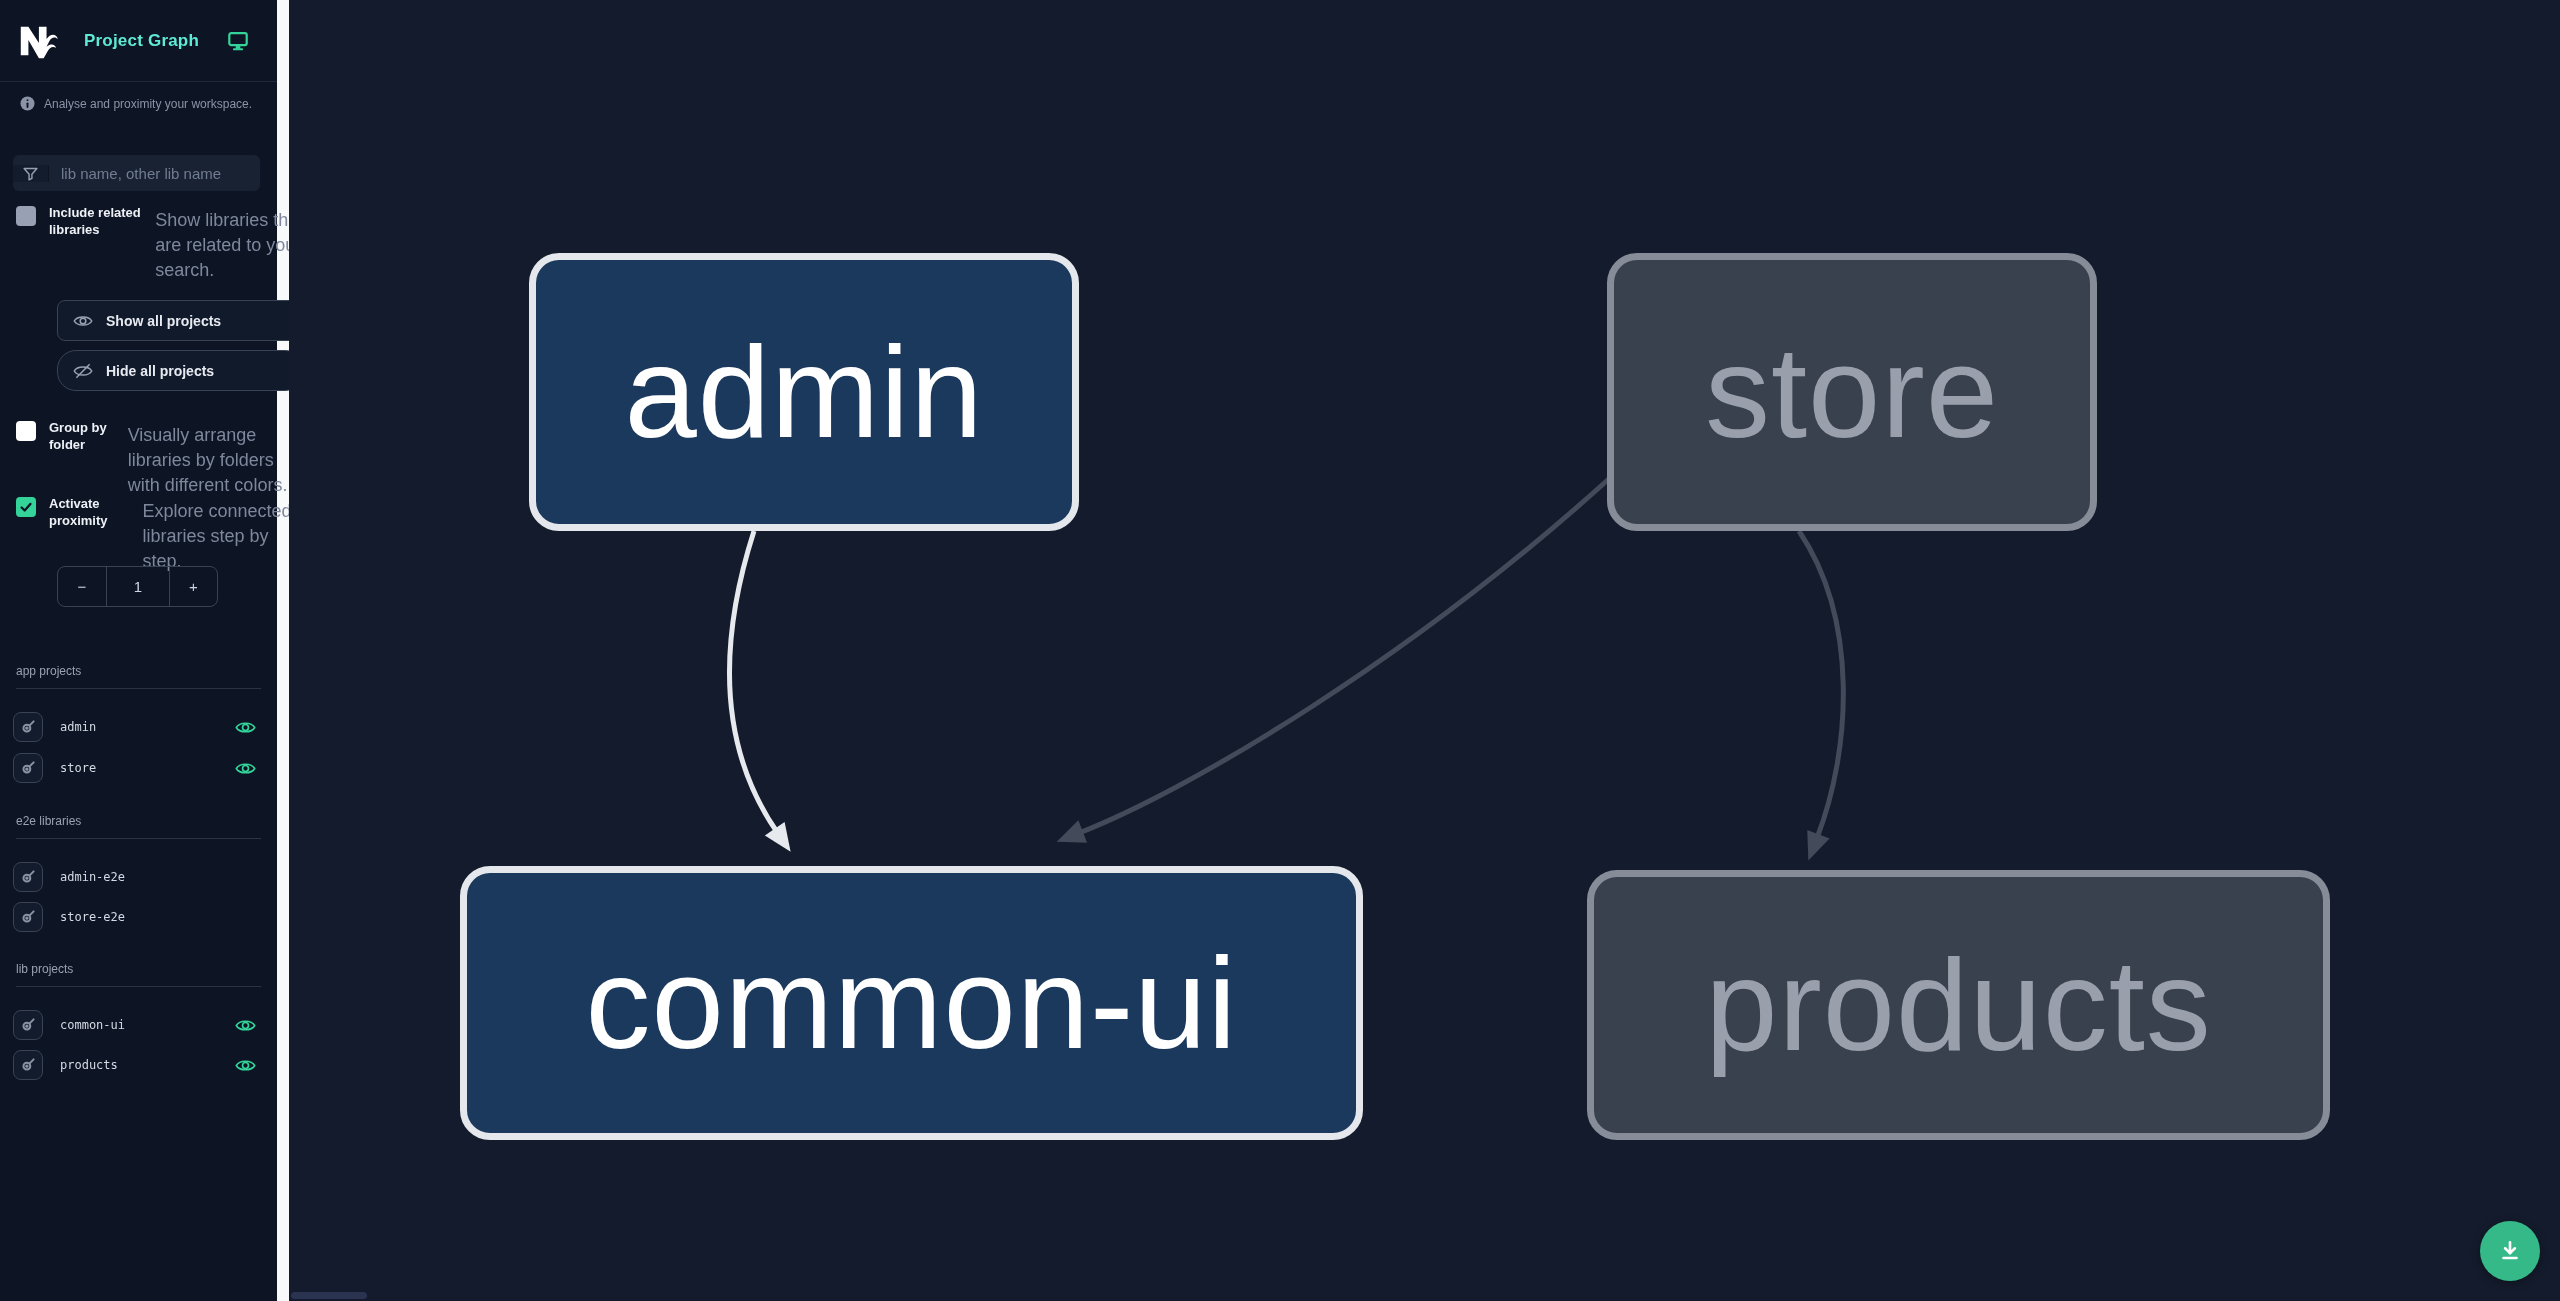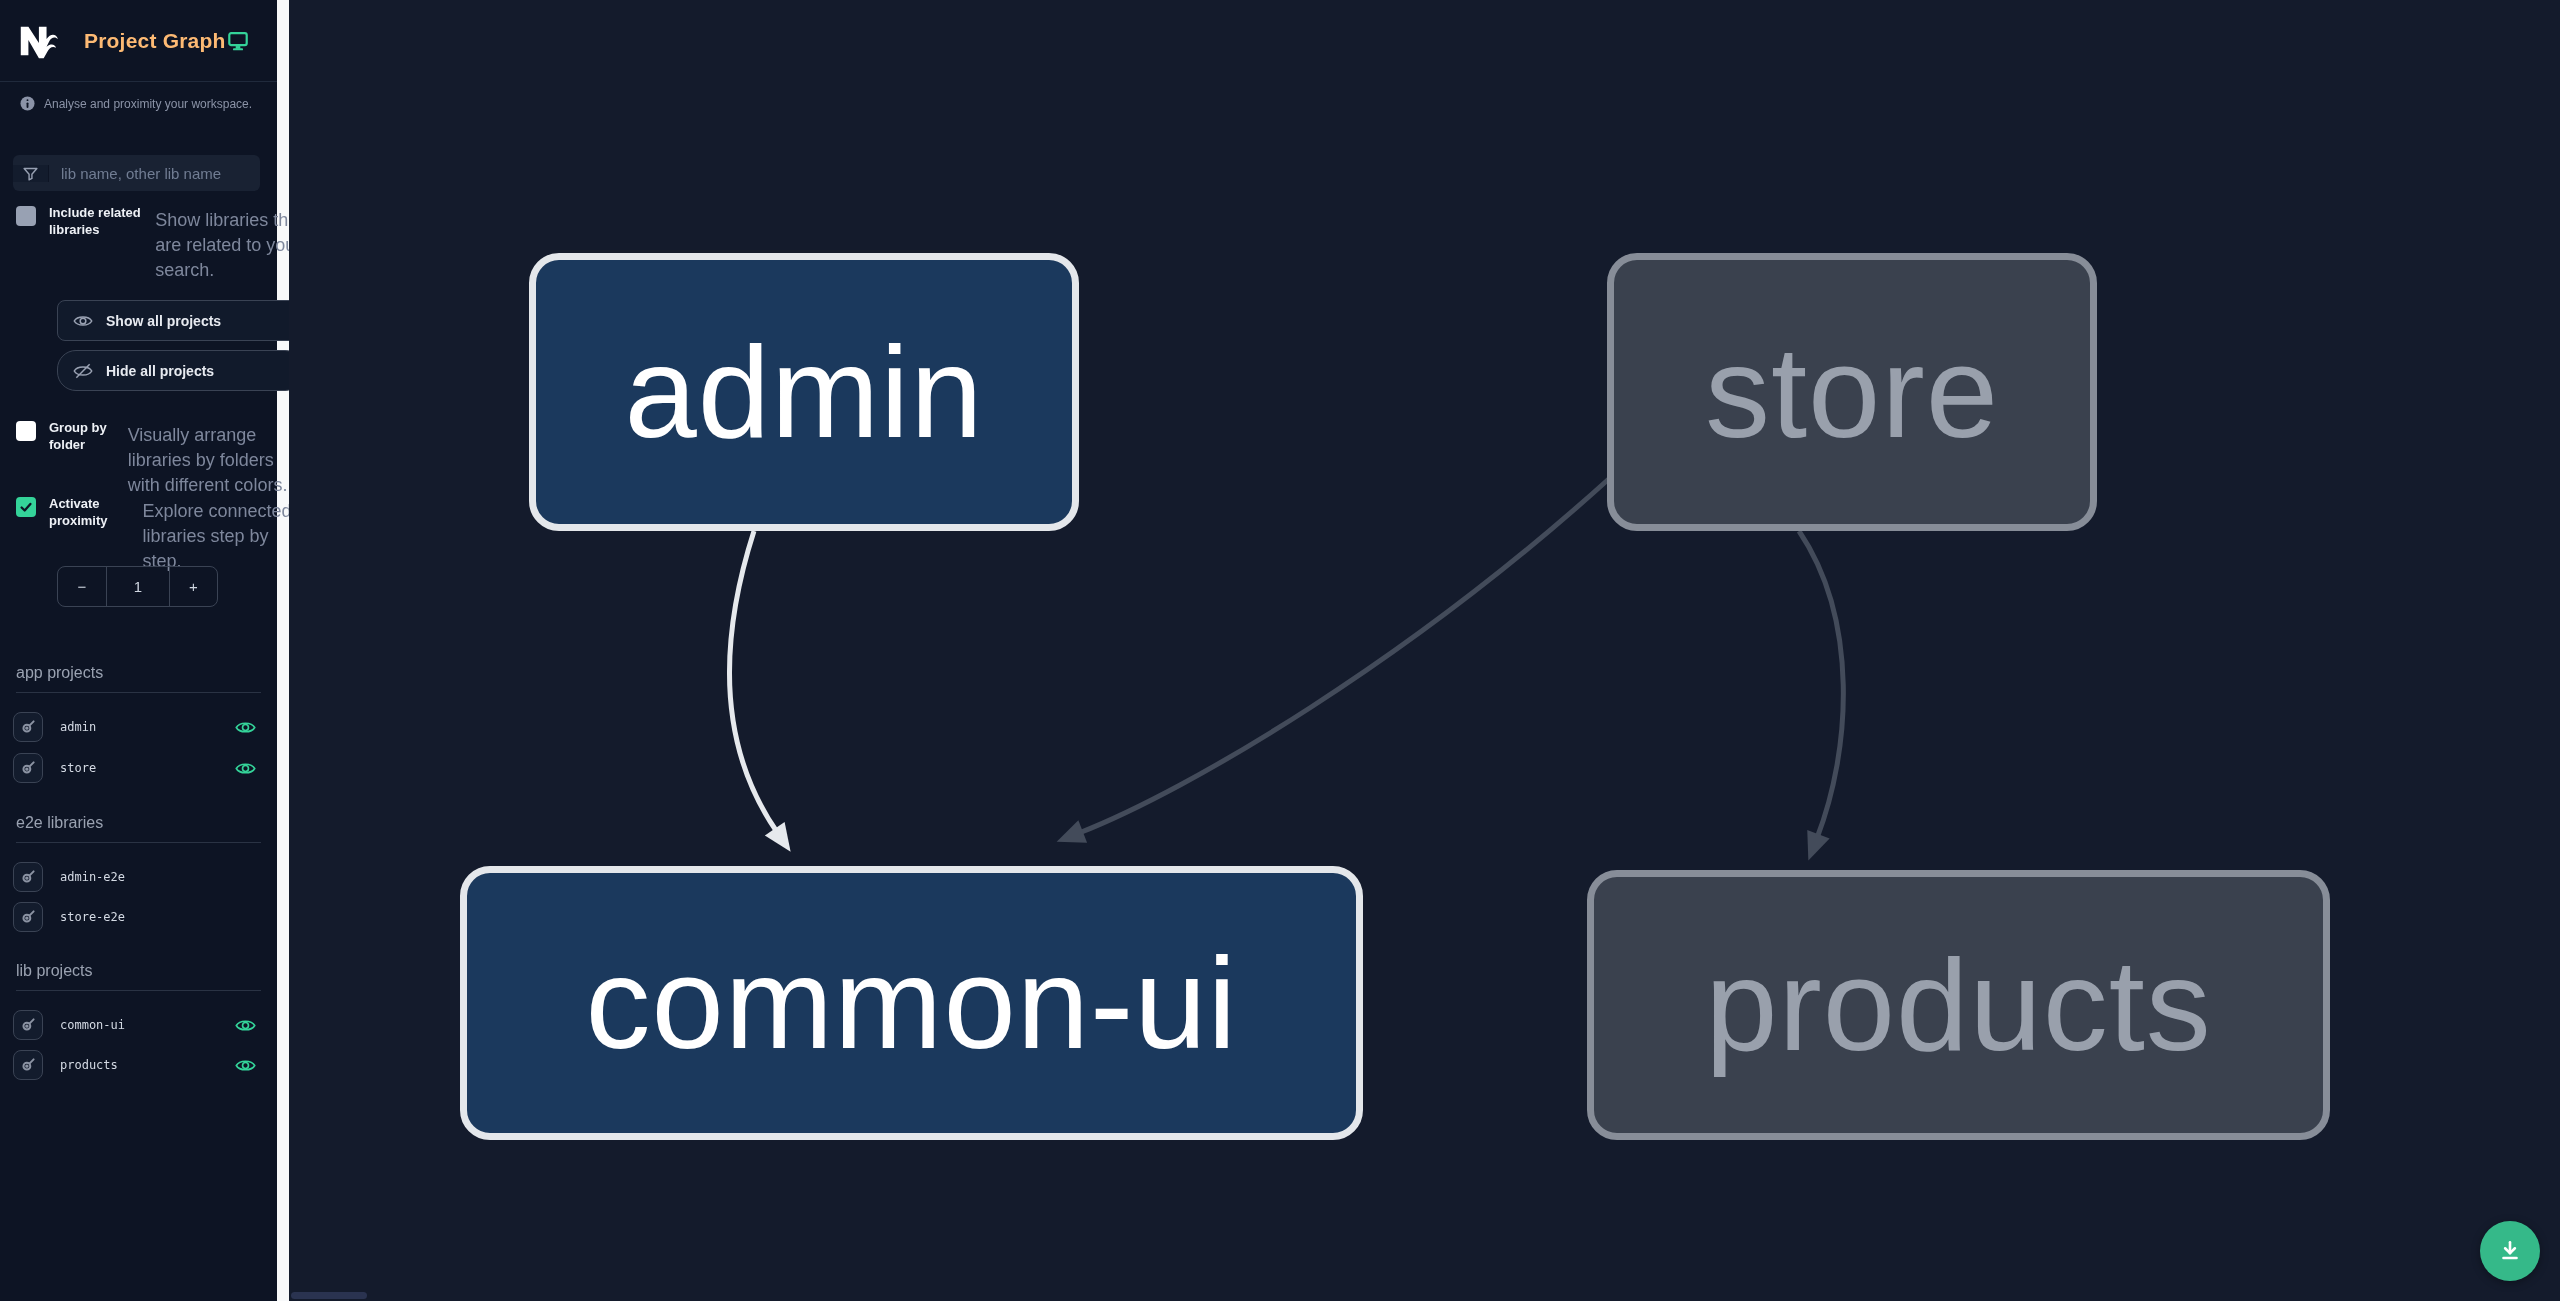--- a/index.html
+++ b/index.html
@@ -7,21 +7,21 @@
               font-family:"Liberation Sans", sans-serif; }
 
   .app { display:flex; width:2560px; height:1301px; }
 
   
   .sidebar { position:relative; width:277px; height:1301px; background:#0d1424; flex:none; }
   .side-header { position:absolute; top:0; left:0; width:277px; height:82px;
                  display:flex; align-items:center; border-bottom:1px solid #202a3c;
                  padding:0 16px; }
   .nx-logo { width:42px; height:42px; flex:none; }
-  .app-title { color:#fdba74; font-size:21px; font-weight:bold; letter-spacing:.2px; margin-left:26px; }
+  .app-title { color:#5eead4; font-size:17px; font-weight:bold; letter-spacing:.2px; margin-left:26px; }
   .monitor-icon { margin-left:auto; margin-right:12px; color:#34d399; }
 
   .tagline { position:absolute; top:96px; left:20px; display:flex; align-items:center; gap:9px;
              color:#8b93a7; font-size:12px; }
   .info-icon { flex:none; }
 
   .filter-box { position:absolute; top:155px; left:13px; width:247px; height:36px;
                 background:#192233; border-radius:6px; display:flex; align-items:center; overflow:hidden; }
   .funnel-cell { width:36px; flex:none; display:flex; align-items:center; justify-content:center;
                  background:#131c2d; border-right:1px solid #0d1424; color:#97a0b2; }
@@ -51,21 +51,21 @@
   .btn-hide { top:350px;border-radius:19px; }
   .side-btn .ic { color:#9aa2b3; display:flex; }
 
   .stepper { position:absolute; top:566px; left:57px; width:161px; height:41px;
              border:1px solid #3a4354; border-radius:8px; display:grid;
              grid-template-columns:48px 64px 1fr; overflow:hidden; }
   .stepper > div { display:flex; align-items:center; justify-content:center;
                    color:#cfd6e0; font-size:15px; }
   .step-val { border-left:1px solid #3a4354; border-right:1px solid #3a4354; }
 
-  .section-header { position:absolute; left:16px; width:245px; color:#9aa2b1; font-size:16px;
+  .section-header { position:absolute; left:16px; width:245px; color:#9aa2b1; font-size:12px;
                     padding-bottom:10px; border-bottom:1px solid #2a3344; }
   .proj-row { position:absolute; left:13px; width:247px; height:30px;
               display:flex; align-items:center; }
   .focus-btn { width:30px; height:30px; border:1px solid #3a4354; border-radius:8px;
                background:#131c2d; display:flex; align-items:center; justify-content:center;
                color:#8b93a3; flex:none; cursor:pointer; }
   .proj-name { margin-left:17px; color:#d4dae4; font-size:12px;
                font-family:"DejaVu Sans Mono", monospace; }
   .proj-eye { margin-left:auto; margin-right:4px; color:#34d399; display:flex; cursor:pointer; }
 

